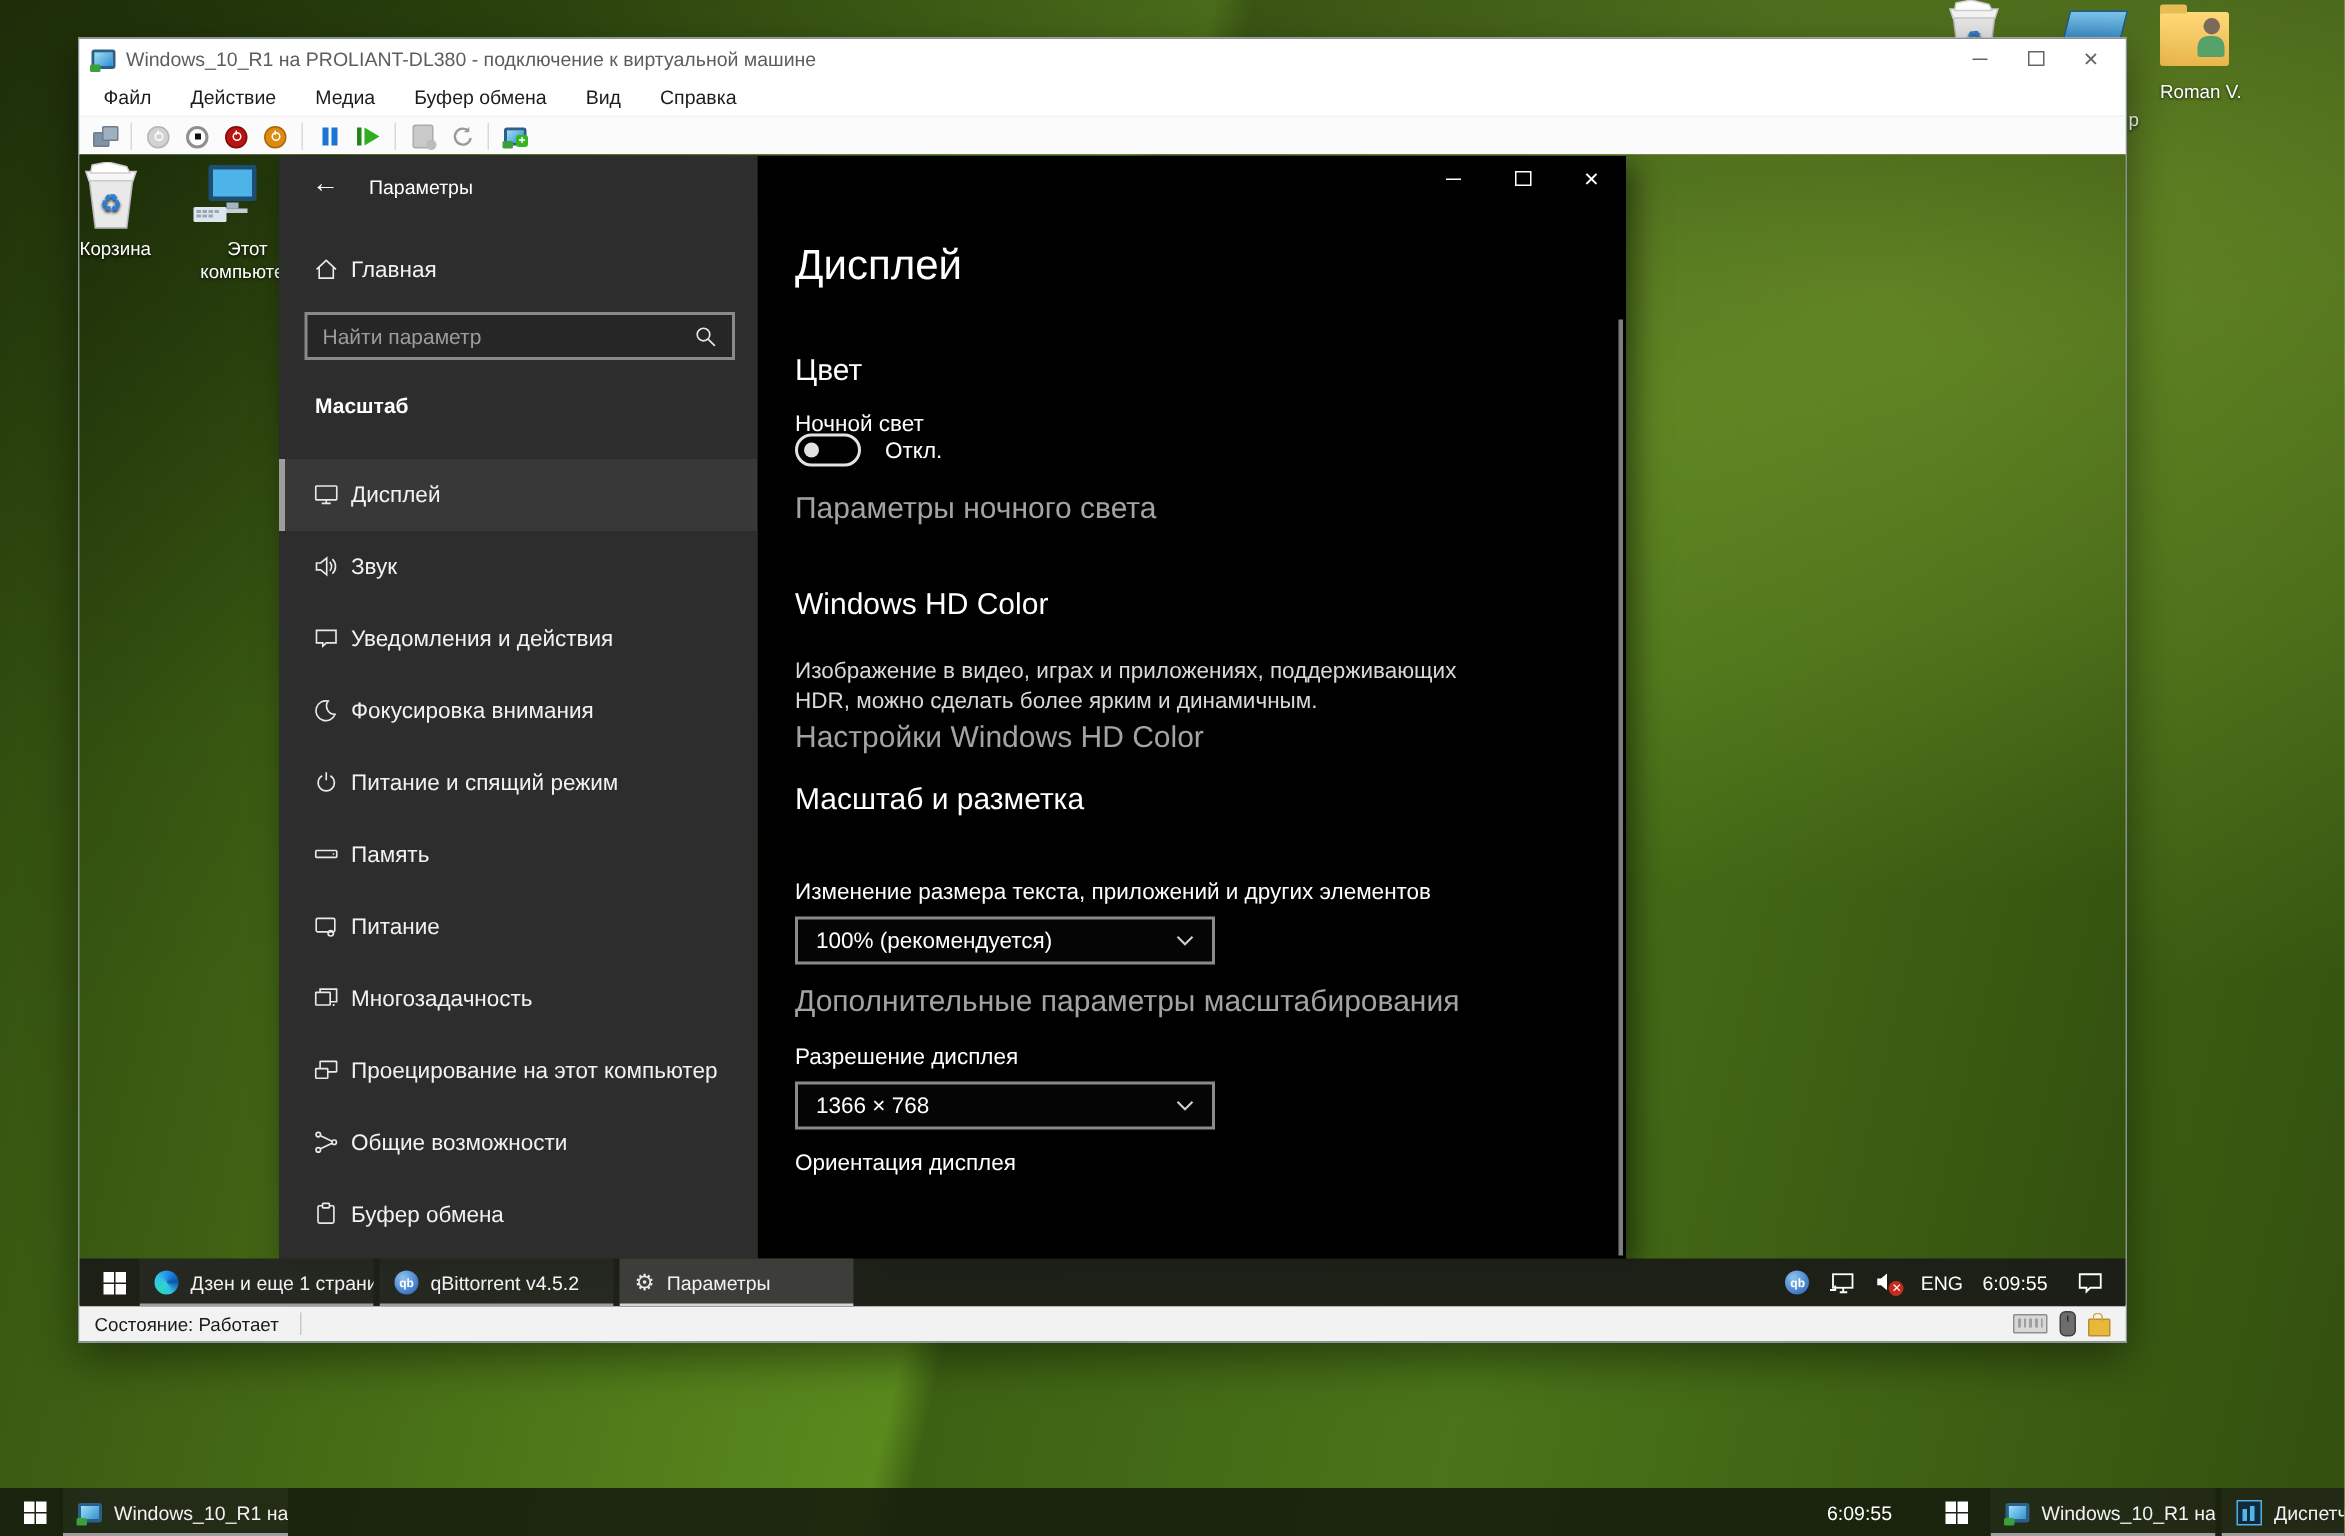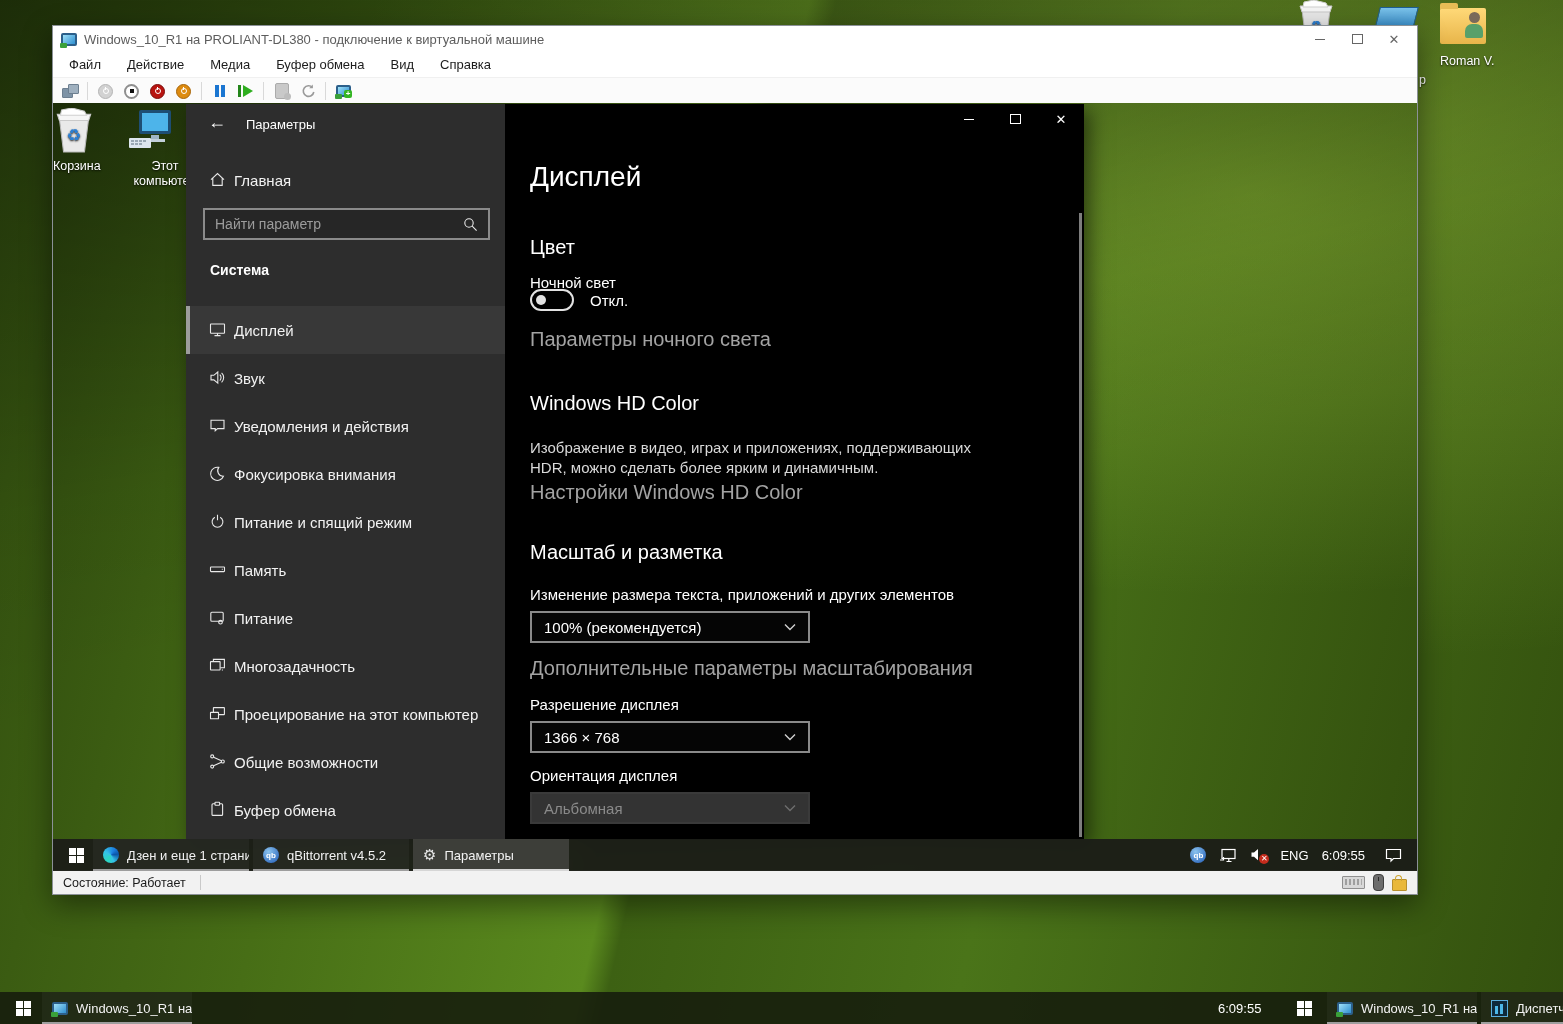--- a/index.html
+++ b/index.html
@@ -319,21 +319,21 @@
           </div>
 
           <div class="searchbox">
             <input type="text" placeholder="Найти параметр" style="">
             <svg class="sico" width="17" height="17" viewBox="0 0 17 17" style="margin-right:9px;flex:none;">
               <circle cx="7" cy="7" r="4.2"></circle>
                 <path d="M10.2 10.2 L14.6 14.6"></path>
             </svg>
           </div>
 
-          <div class="section-h">Система</div>
+          <div class="section-h">Масштаб</div>
 
           <div class="nav">
             <div class="nrow sel">
               <svg class="nico" width="17" height="17" viewBox="0 0 17 17">
                 <rect x="1.5" y="3" width="14" height="9.2" rx="0.5"></rect>
                   <path d="M8.5 12.2 V14.4 M5.5 14.6 H11.5"></path>
               </svg>
               <div class="nlabel">Дисплей</div>
             </div>
             <div class="nrow">
@@ -429,46 +429,40 @@
                 <i></i>
               </span>
             <span class="lab">Откл.</span>
           </div>
           <div class="pg-el glink" style="top:224px;">Параметры ночного света</div>
 
           <div class="pg-el h2" style="top:288px;">Windows HD Color</div>
           <div class="pg-el para">Изображение в видео, играх и приложениях, поддерживающих HDR, можно сделать более ярким и динамичным.</div>
           <div class="pg-el glink" style="top:377px;">Настройки Windows HD Color</div>
 
-          <div class="pg-el h2" style="top:437px;">Масштаб и разметка</div>
+          <div class="pg-el h2" style="top:418px;">Масштаб и разметка</div>
           <div class="pg-el lab" style="top:482px;">Изменение размера текста, приложений и других элементов</div>
 
           <div class="pg-el dd" style="top:507px;">
             <span>100% (рекомендуется)</span>
             <svg width="12" height="8" viewBox="0 0 12 8">
                 <path d="M1 1.5 L6 6.5 L11 1.5"></path>
               </svg>
           </div>
           <div class="pg-el glink" style="top:553px;">Дополнительные параметры масштабирования</div>
 
           <div class="pg-el lab" style="top:592px;">Разрешение дисплея</div>
           <div class="pg-el dd" style="top:617px;">
             <span>1366 × 768</span>
             <svg width="12" height="8" viewBox="0 0 12 8">
                 <path d="M1 1.5 L6 6.5 L11 1.5"></path>
               </svg>
           </div>
 
           <div class="pg-el lab" style="top:663px;">Ориентация дисплея</div>
-          <div class="pg-el dd disabled" style="top:688px;">
-            <span>Альбомная</span>
-            <svg width="12" height="8" viewBox="0 0 12 8">
-                <path d="M1 1.5 L6 6.5 L11 1.5"></path>
-              </svg>
-          </div>
 
           <div class="vscroll"></div>
         </div>
       </div>
 
       <div class="vmtaskbar">
         <div class="startbtn">
           <span class="winlogo">
               <i></i>
               <i></i>

